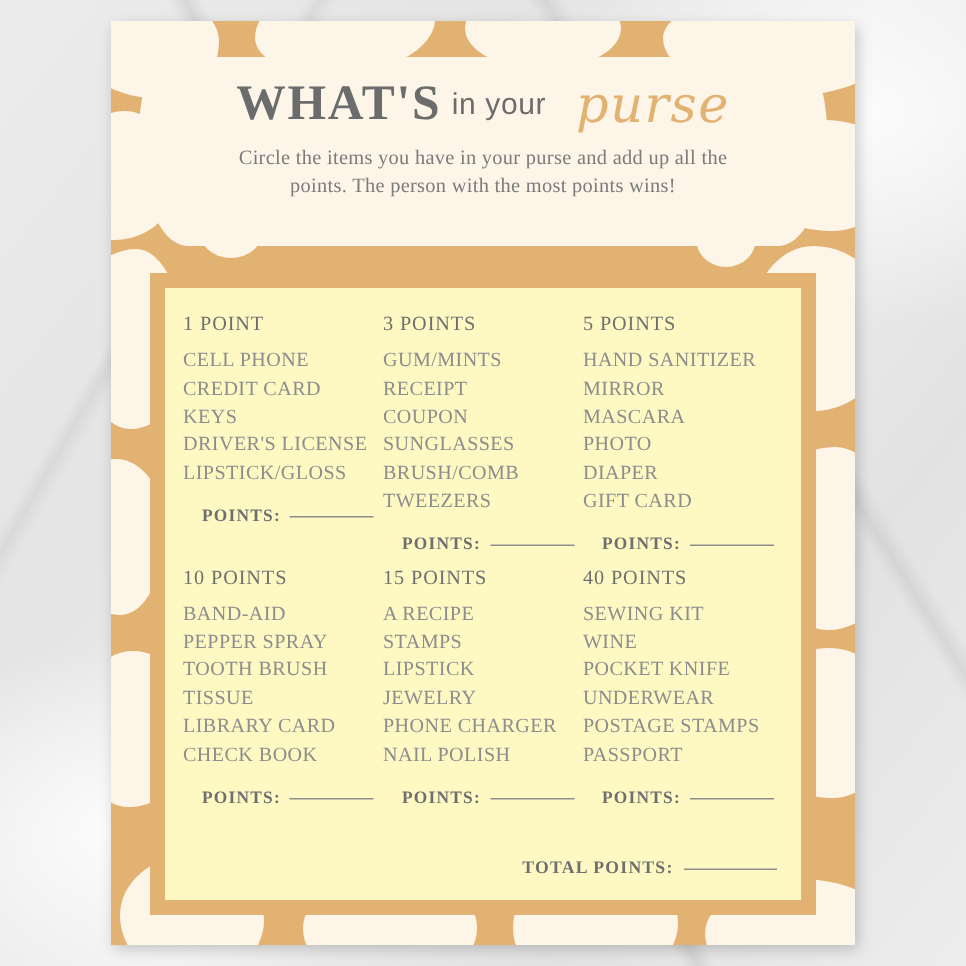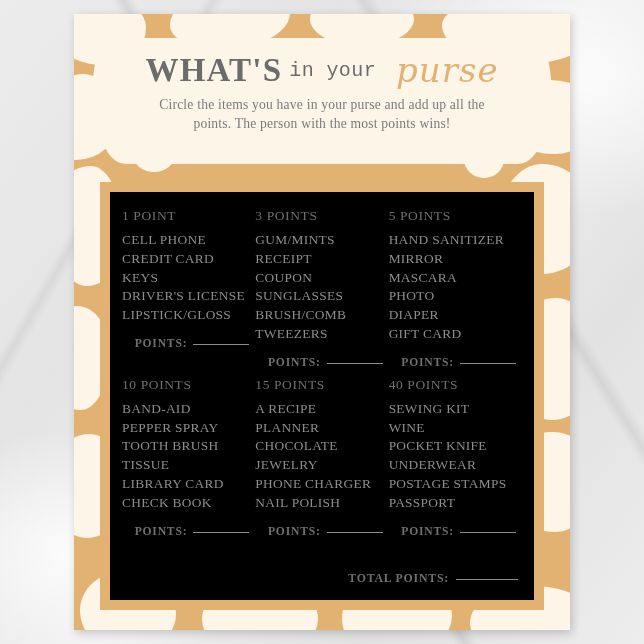--- a/index.html
+++ b/index.html
@@ -96,21 +96,21 @@
   }
   #title-whats {
     font-family: "Liberation Serif", serif;
     font-weight: bold;
     font-size: 33px;
     letter-spacing: 1.2px;
     color: #6c6c6c;
     vertical-align: middle;
   }
   #title-inyour {
-    font-family: Liberation Mono, monospace;
+    font-family: Liberation Sans, sans-serif;
     font-size: 20px;
     color: #6c6c6c;
     vertical-align: middle;
     margin-left: 7px;
     letter-spacing: 0.4px;
   }
   #title-purse {
     font-family: "DejaVu Serif", serif;
     font-style: italic;
     font-size: 34px;
@@ -140,21 +140,21 @@
     width: 444px;
     height: 428px;
     background: #e2b272;
   }
   #panel {
     position: absolute;
     left: 10px;
     top: 10px;
     right: 10px;
     bottom: 10px;
-    background: #000000;
+    background: #fef9c3;
   }
 
   #grid {
     position: absolute;
     left: 0; top: 0; right: 0; bottom: 0;
     padding: 16px 12px 0 12px;
     box-sizing: border-box;
   }
   .row {
     display: flex;
@@ -302,22 +302,22 @@
             <div class="item">TOOTH BRUSH</div>
             <div class="item">TISSUE</div>
             <div class="item">LIBRARY CARD</div>
             <div class="item">CHECK BOOK</div>
             <div class="points-line"><span>POINTS:</span><span class="blank"></span></div>
           </div>
 
           <div class="col">
             <div class="cat-title">15 POINTS</div>
             <div class="item">A RECIPE</div>
-            <div class="item">PLANNER</div>
-            <div class="item">CHOCOLATE</div>
+            <div class="item">STAMPS</div>
+            <div class="item">LIPSTICK</div>
             <div class="item">JEWELRY</div>
             <div class="item">PHONE CHARGER</div>
             <div class="item">NAIL POLISH</div>
             <div class="points-line"><span>POINTS:</span><span class="blank"></span></div>
           </div>
 
           <div class="col">
             <div class="cat-title">40 POINTS</div>
             <div class="item">SEWING KIT</div>
             <div class="item">WINE</div>

